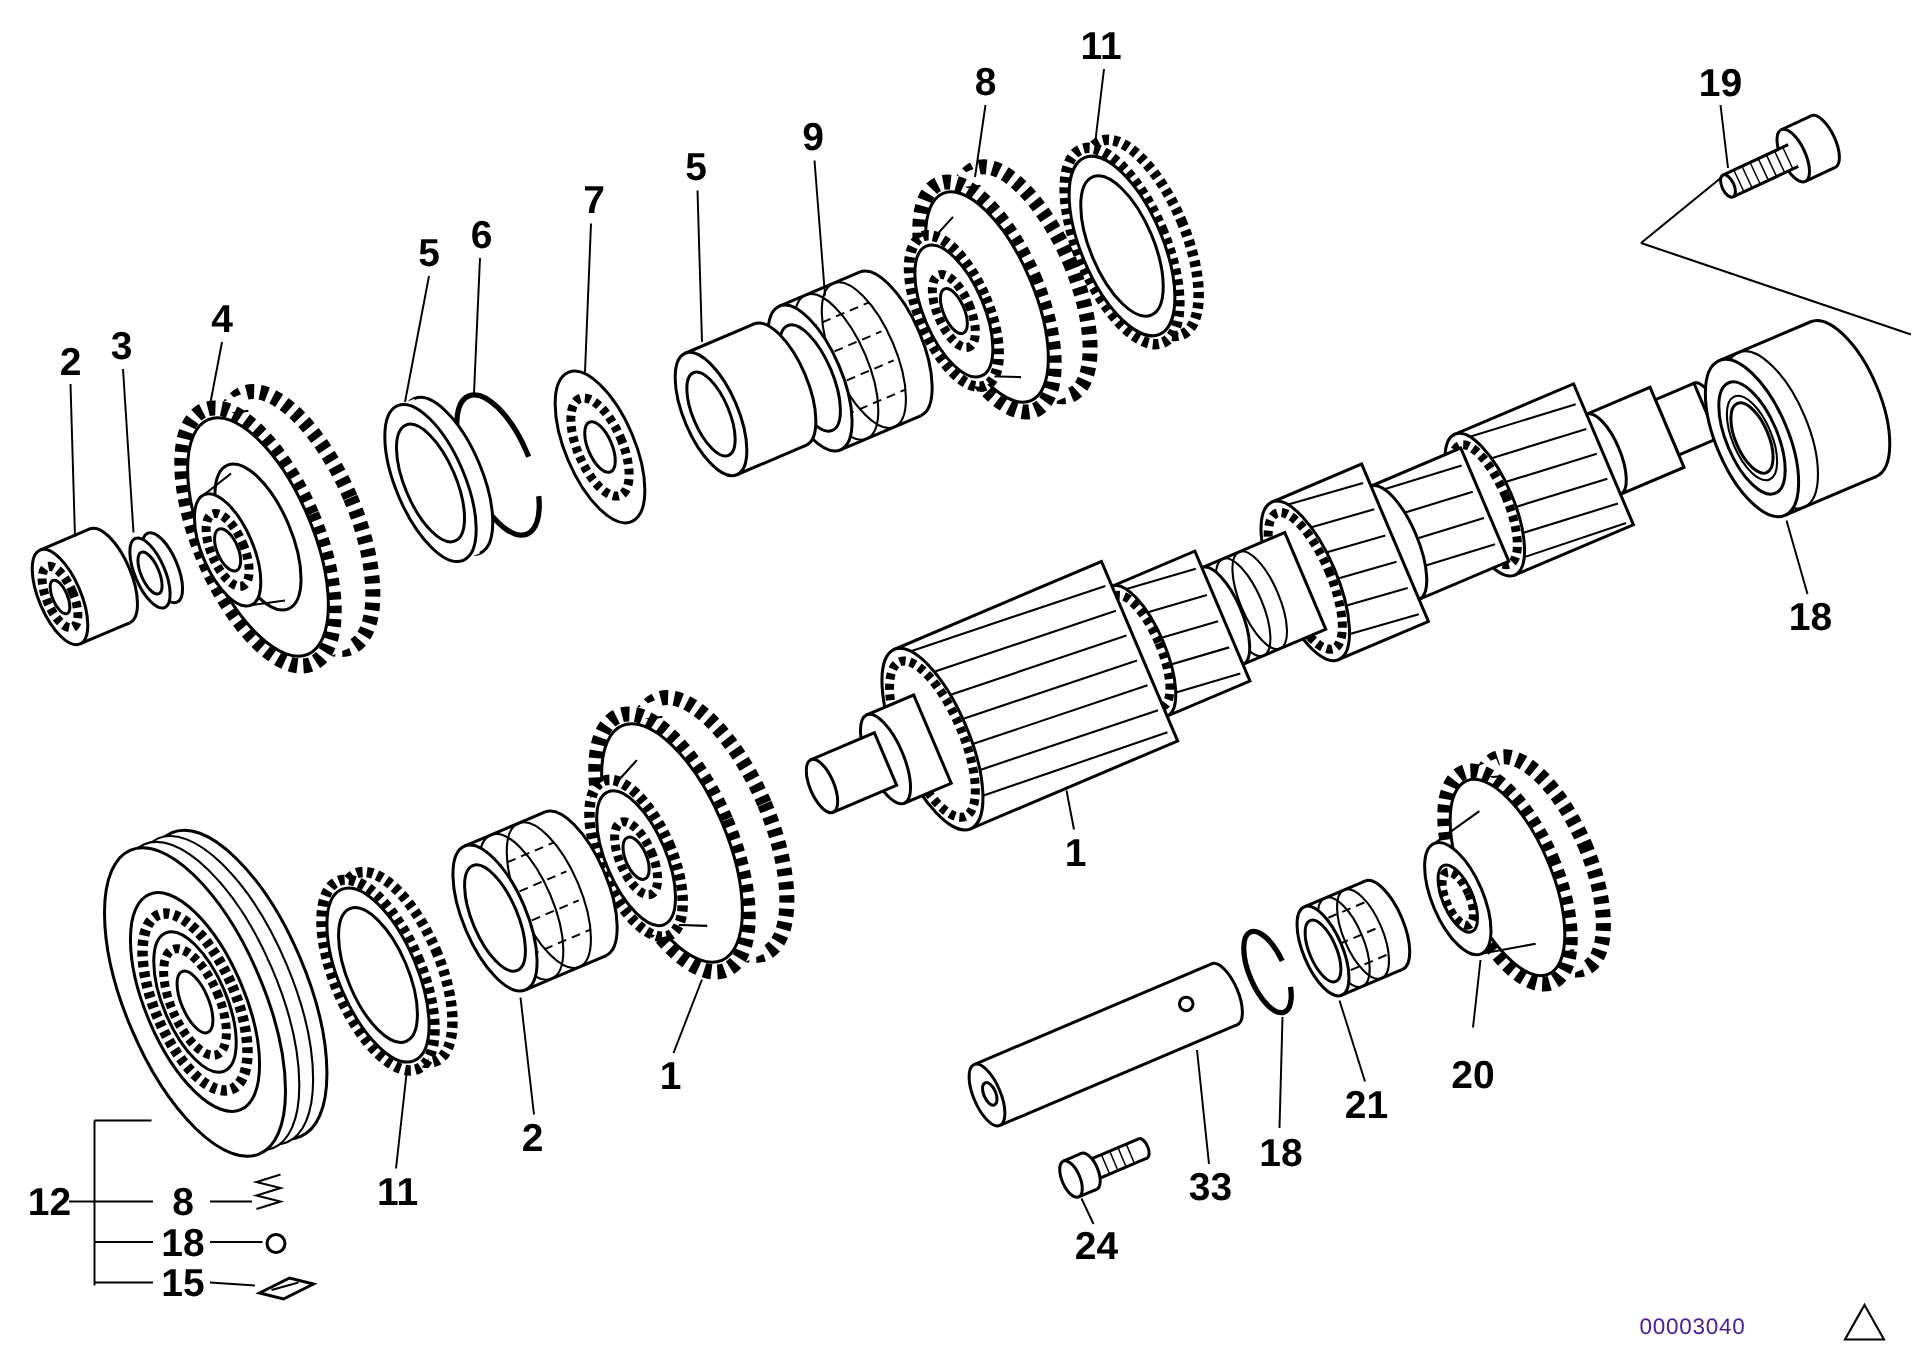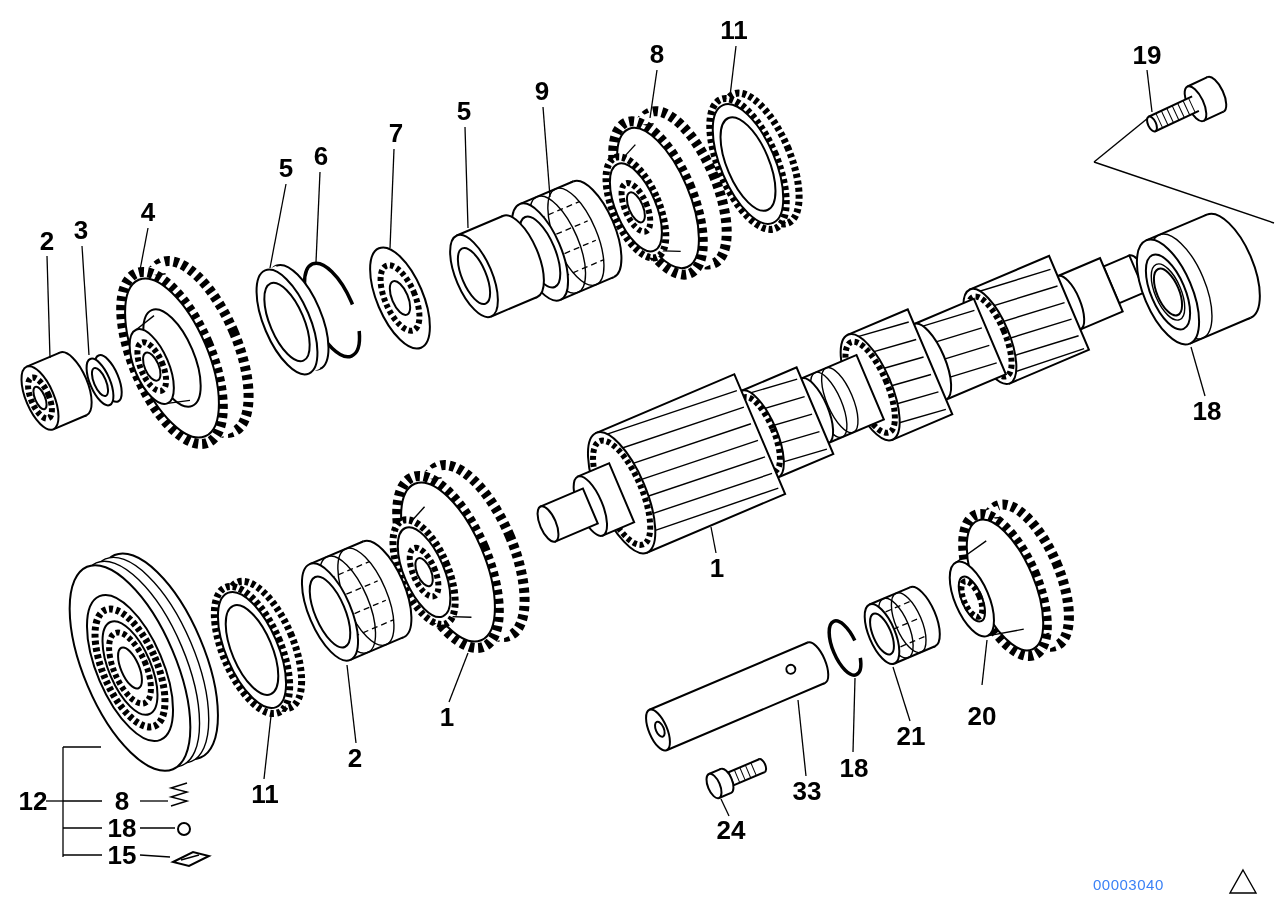--- a/index.html
+++ b/index.html
@@ -1,21 +1,21 @@
 <!DOCTYPE html>
 <html><head>
 <meta charset="utf-8">
 <style>
   html,body{margin:0;padding:0;background:#fff}
   .stage{position:relative;width:1288px;height:910px;background:#fff;overflow:hidden;
          font-family:"Liberation Sans",sans-serif}
   .stage > svg{position:absolute;left:0;top:0}
   .callout{position:absolute;transform:translate(-50%,-50%);font-weight:bold;
            font-size:26px;color:#000;white-space:nowrap;line-height:1}
-  .dwg{position:absolute;left:1093px;top:876px;font-size:15px;color:#3b82f6;letter-spacing:.5px}
+  .dwg{position:absolute;left:1093px;top:876px;font-size:15px;color:#4c1d95;letter-spacing:.5px}
   
   .ol{fill:#fff;stroke:#000;stroke-width:2}
   .thin{fill:#fff;stroke:#000;stroke-width:1.4}
   .fillw{fill:#fff;stroke:none}
   .ln{fill:none;stroke:#000;stroke-width:1.4}
   .edge{fill:none;stroke:#000;stroke-width:2}
   .teeth{fill:#fff;stroke:#000;stroke-width:10;stroke-dasharray:5 4}
   .teeth-s{fill:#fff;stroke:#000;stroke-width:7;stroke-dasharray:4 3}
   .spl{fill:none;stroke:#000;stroke-width:6;stroke-dasharray:4 3}
   .lnd{fill:none;stroke:#000;stroke-width:1.3;stroke-dasharray:6 4}

